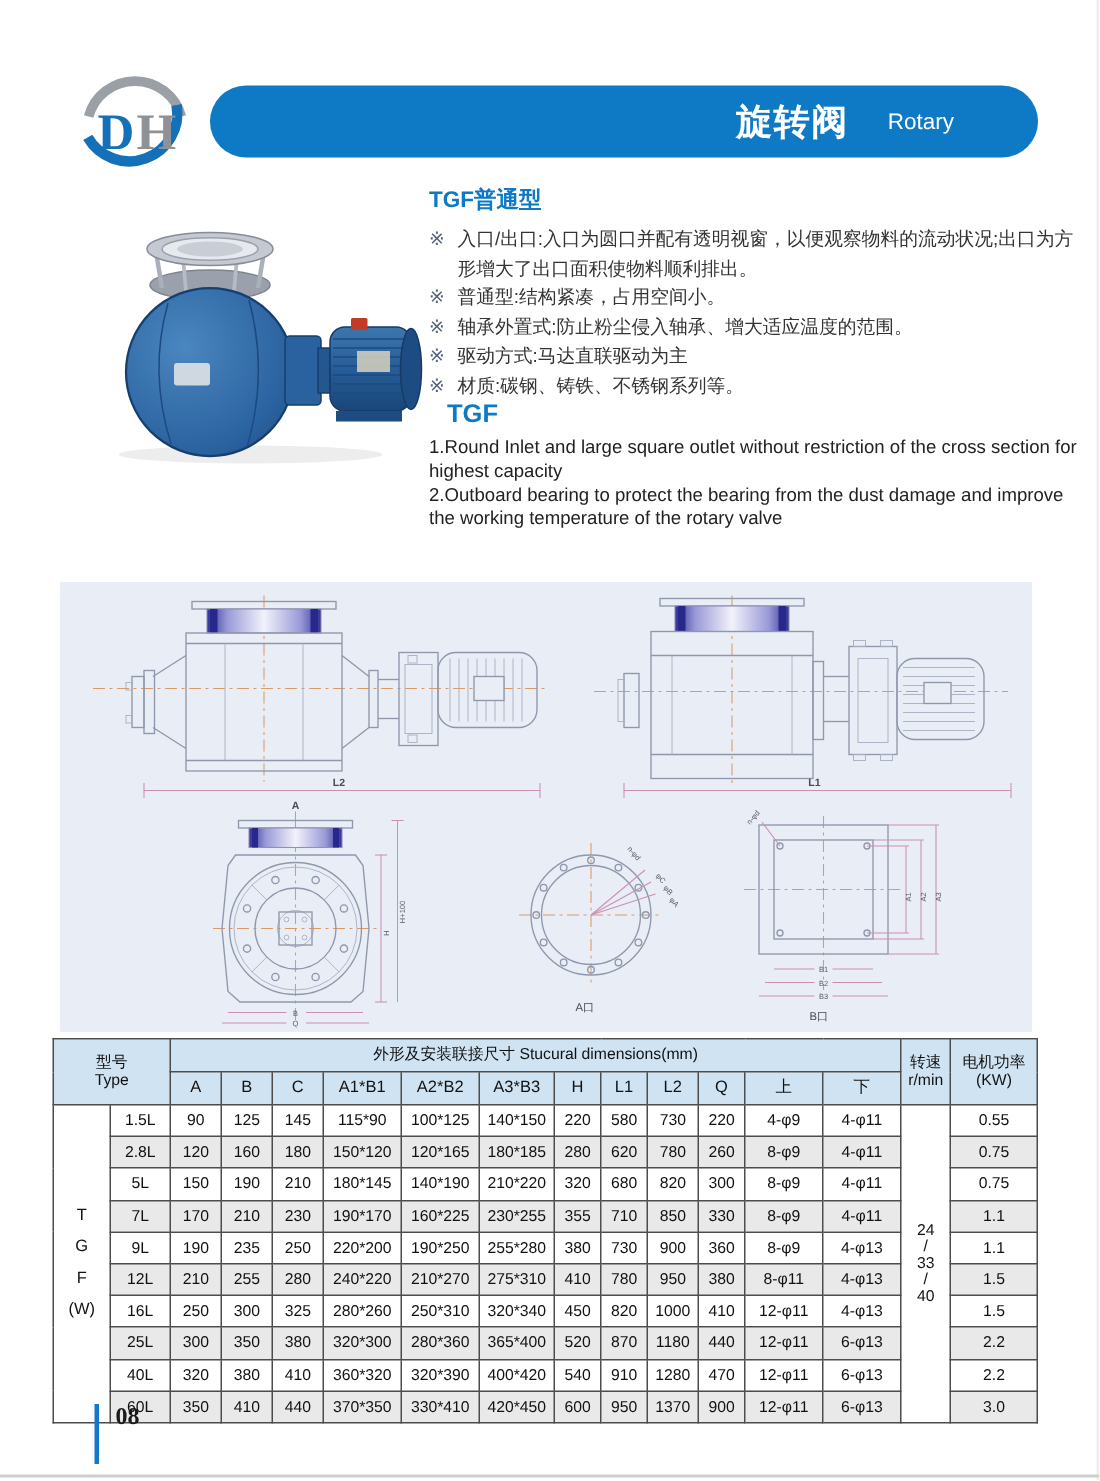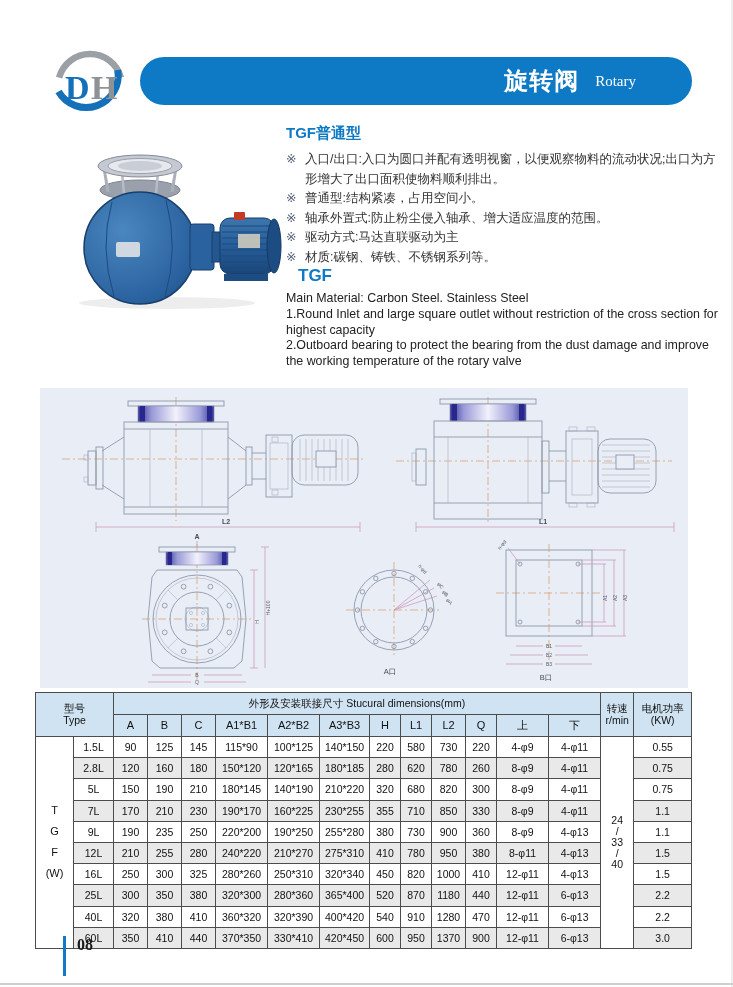--- a/index.html
+++ b/index.html
@@ -9,21 +9,21 @@
     overflow:hidden;
   }
   .edge-bottom{position:absolute;left:0;top:983px;width:733px;height:2px;background:#cfcfcf;}
   .edge-right{position:absolute;left:731px;top:0;width:2px;height:987px;background:#eeeeee;}
 
   
   .logo{position:absolute;left:44px;top:45px;width:92px;height:80px;}
   .banner{
     position:absolute;left:140px;top:57px;width:552px;height:48px;background:#0e79c4;
     border-radius:26px;display:flex;align-items:center;justify-content:flex-end;
-    padding-right:56px;box-sizing:border-box;color:#fff;gap:16px;font-family:Liberation Serif, serif;
+    padding-right:56px;box-sizing:border-box;color:#fff;gap:26px;
   }
   .banner-cn{font-size:24px;font-weight:bold;letter-spacing:1px;}
   .banner-en{font-size:15px;text-align:right;}
 
   
   .intro-title{position:absolute;left:286px;top:124px;color:#0e79c4;font-size:15px;font-weight:bold;}
   .feature-list{position:absolute;left:286px;top:150px;width:438px;font-size:12.5px;color:#333;line-height:19.5px;}
   .feature{position:relative;padding-left:19px;}
   .feature .marker{position:absolute;left:0;top:0;color:#55627a;}
 
@@ -130,21 +130,20 @@
       <line x1="170" y1="122" x2="220" y2="122"></line>
   </g>
   <ellipse cx="222" cy="100" rx="7" ry="27" fill="#1d4c82" stroke="#153a66"></ellipse>
   <rect x="182" y="66" width="11" height="8" rx="1" fill="#c23a28"></rect>
   <rect x="186" y="88" width="22" height="14" fill="#d8d2c0" opacity="0.85"></rect>
   <rect x="172" y="128" width="44" height="7" fill="#1d4c82"></rect>
 </svg>
 
 <div class="spec-title">TGF</div>
 <div class="spec-lines">
-    <div>Main Material: Carbon Steel. Stainless Steel</div>
     <div>1.Round Inlet and large square outlet without restriction of the cross section for highest capacity</div>
     <div>2.Outboard bearing to protect the bearing from the dust damage and improve the working temperature of the rotary valve</div>
   </div>
 
 <div class="drawings">
   <defs></defs>
 
   
   <svg style="left:14px;top:5px" width="320" height="142" viewBox="0 0 320 142">
     <defs>

